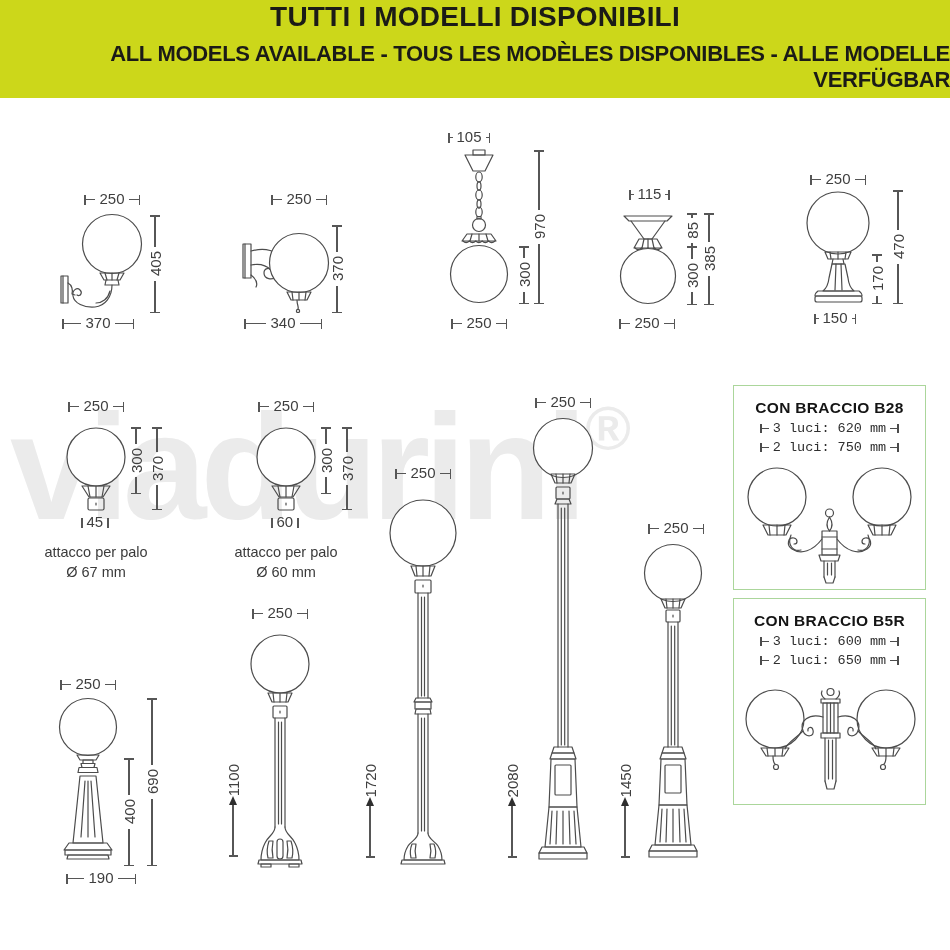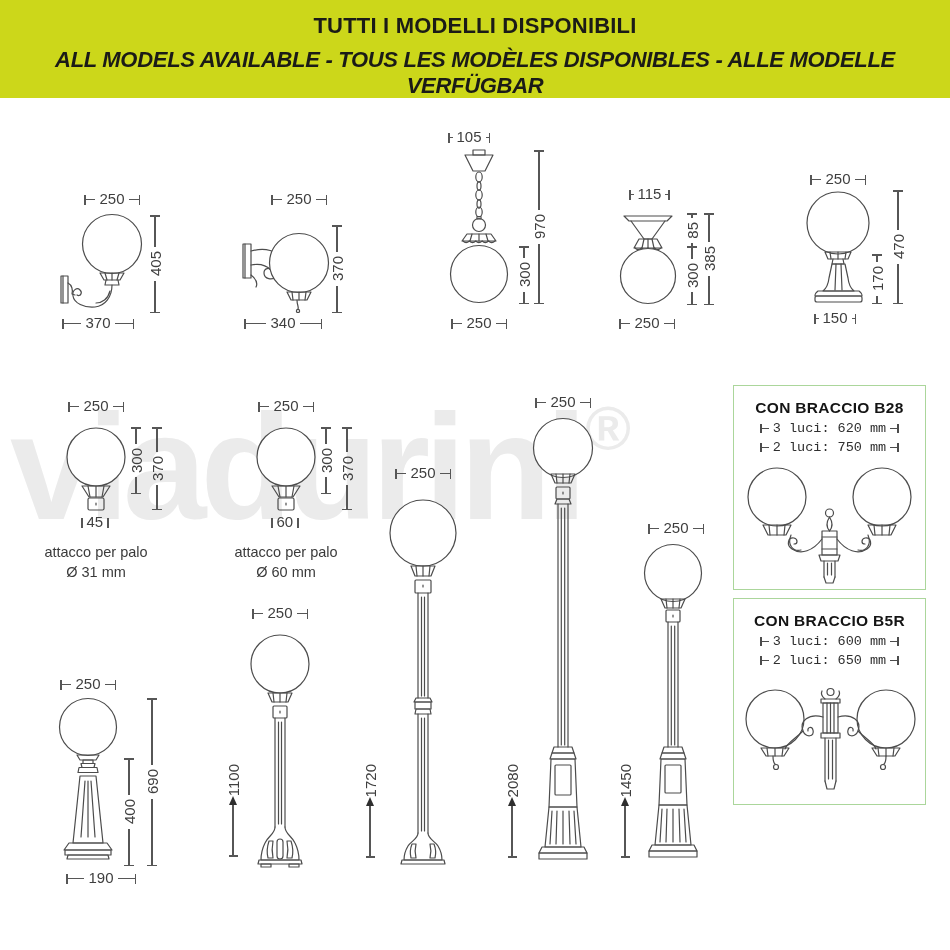--- a/index.html
+++ b/index.html
@@ -1,22 +1,22 @@
 <!DOCTYPE html>
 <html><head>
 <meta charset="utf-8">
 <style>
   html,body{margin:0;padding:0;background:#fff;}
   .page{position:relative;width:950px;height:950px;background:#fff;overflow:hidden;
         font-family:"Liberation Sans",sans-serif;}
   
   .header{position:absolute;left:0;top:0;width:950px;height:98px;background:#ccd71a;
           text-align:center;color:#1b1b17;z-index:2;}
-  .header .title{padding-top:13px;font-size:22px;font-weight:800;letter-spacing:.2px;}
-  .header .subtitle{margin-top:8px;font-size:22px;font-weight:800;font-style:italic;letter-spacing:-.3px;}
+  .header .title{padding-top:1px;font-size:28px;font-weight:800;letter-spacing:.2px;}
+  .header .subtitle{margin-top:8px;font-size:22px;font-weight:800;letter-spacing:-.3px;text-align:right;}
   
   .wm{position:absolute;left:10px;top:392px;z-index:1;color:#ebebeb;font-weight:700;
       font-size:150px;line-height:1;letter-spacing:-6px;white-space:nowrap;user-select:none;}
   .wm .reg{font-size:62px;letter-spacing:0;vertical-align:top;position:relative;top:6px;left:4px;}
   
   .fig{position:absolute;z-index:2;}
   .fig path,.fig circle,.fig rect,.fig line,.fig ellipse,.fig polyline
       {stroke:#4c4c4c;stroke-width:1.2;fill:none;stroke-linejoin:round;stroke-linecap:round;}
   .fig .globe{fill:#ffffff;}
   
@@ -280,21 +280,21 @@
       <span class="l"></span>
       <span class="t"></span>
     </div>
   <div class="hdim" style="left:81px;top:515px;width:31px">
       <span class="t"></span>
       <span class="n">45</span>
       <span class="t"></span>
     </div>
   <div class="cap" style="left:38px;top:543px;width:116px">
     <div>attacco per palo</div>
-    <div>Ø 31 mm</div>
+    <div>Ø 67 mm</div>
   </div>
 
   <div class="hdim" style="left:258px;top:399px;width:56px">
       <span class="t"></span>
       <span class="l"></span>
       <span class="n">250</span>
       <span class="l"></span>
       <span class="t"></span>
     </div>
   <svg class="fig" style="left:254px;top:426px" width="66" height="86" viewBox="0 0 66 86">

